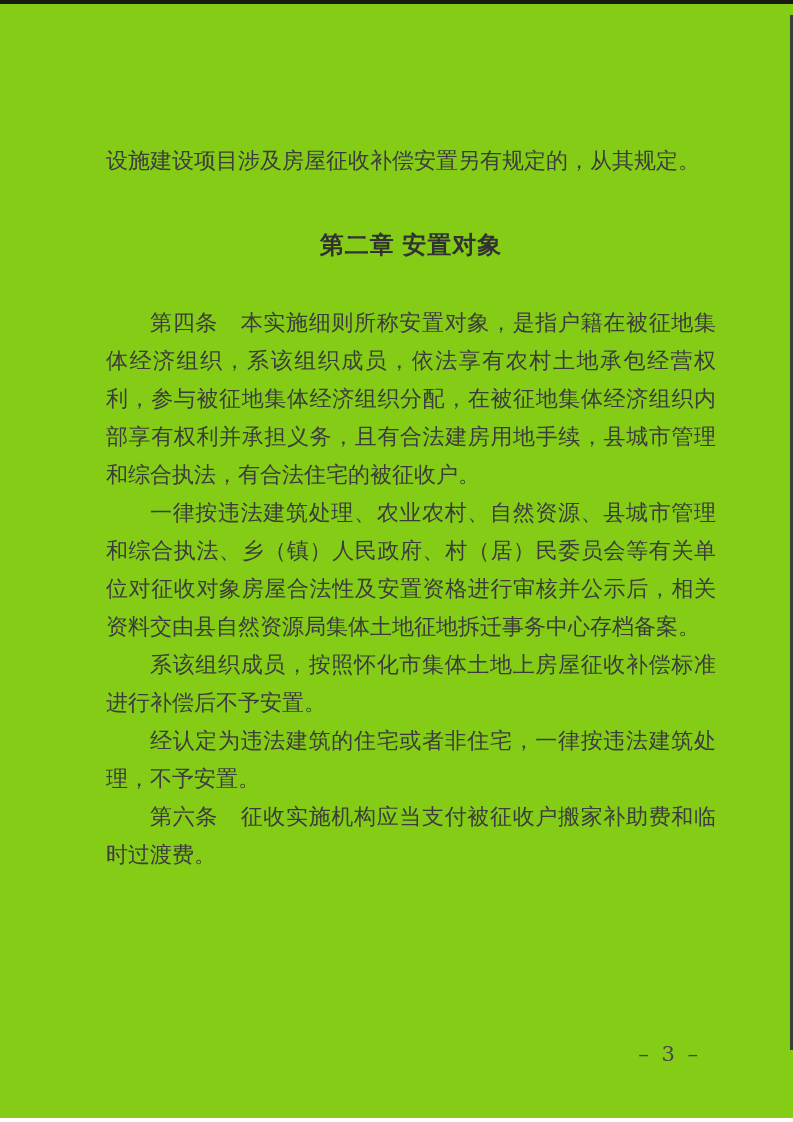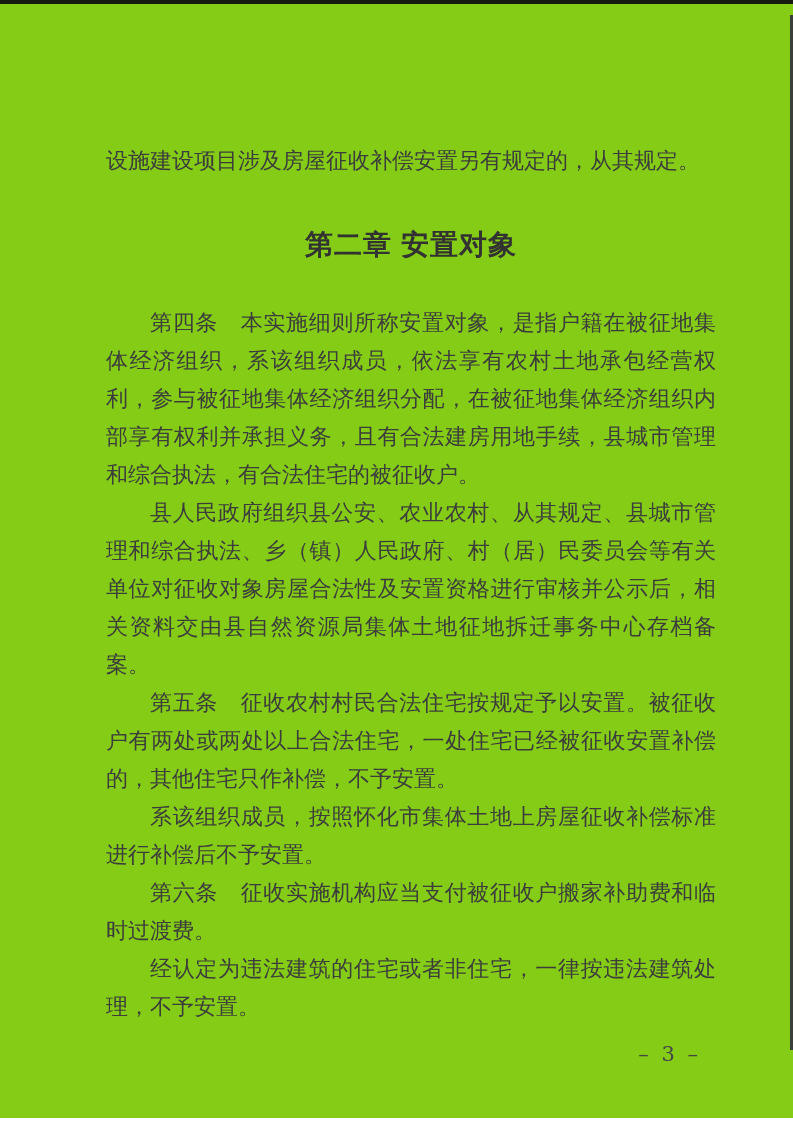--- a/index.html
+++ b/index.html
@@ -45,21 +45,21 @@
     text-indent: 2em;
   }
   .content p.no-indent {
     text-indent: 0;
   }
   .chapter {
     margin: 50px 0 44px 0;
     text-align: center;
     font-family: "Liberation Sans", "DejaVu Sans", sans-serif;
     font-weight: bold;
-    font-size: 28px;
+    font-size: 24px;
     line-height: 30px;
     color: #323232;
     letter-spacing: 1px;
   }
   .footer {
     position: absolute;
     top: 1042px;
     left: 0;
     width: 100%;
     box-sizing: border-box;
@@ -80,29 +80,28 @@
   <div class="scan-edge-right"></div>
 
   <div class="content">
 
     <p class="no-indent">设施建设项目涉及房屋征收补偿安置另有规定的，从其规定。</p>
 
     <h2 class="chapter">第二章 安置对象</h2>
 
     <p>第四条　本实施细则所称安置对象，是指户籍在被征地集体经济组织，系该组织成员，依法享有农村土地承包经营权利，参与被征地集体经济组织分配，在被征地集体经济组织内部享有权利并承担义务，且有合法建房用地手续，县城市管理和综合执法，有合法住宅的被征收户。</p>
 
-    <p>县人民政府组织县公安、农业农村、从其规定、县城市管理和综合执法、乡（镇）人民政府、村（居）民委员会等有关单位对征收对象房屋合法性及安置资格进行审核并公示后，相关资料交由县自然资源局集体土地征地拆迁事务中心存档备案。</p>
+    <p>一律按违法建筑处理、农业农村、自然资源、县城市管理和综合执法、乡（镇）人民政府、村（居）民委员会等有关单位对征收对象房屋合法性及安置资格进行审核并公示后，相关资料交由县自然资源局集体土地征地拆迁事务中心存档备案。</p>
 
-    <p>第五条　征收农村村民合法住宅按规定予以安置。被征收户有两处或两处以上合法住宅，一处住宅已经被征收安置补偿的，其他住宅只作补偿，不予安置。</p>
 
     <p>系该组织成员，按照怀化市集体土地上房屋征收补偿标准进行补偿后不予安置。</p>
 
+    <p>经认定为违法建筑的住宅或者非住宅，一律按违法建筑处理，不予安置。</p>
+
     <p>第六条　征收实施机构应当支付被征收户搬家补助费和临时过渡费。</p>
-
-    <p>经认定为违法建筑的住宅或者非住宅，一律按违法建筑处理，不予安置。</p>
 
   </div>
 
   <div class="footer">
     <span>– 3 –</span>
   </div>
 
 </div>
 
 </body></html>

